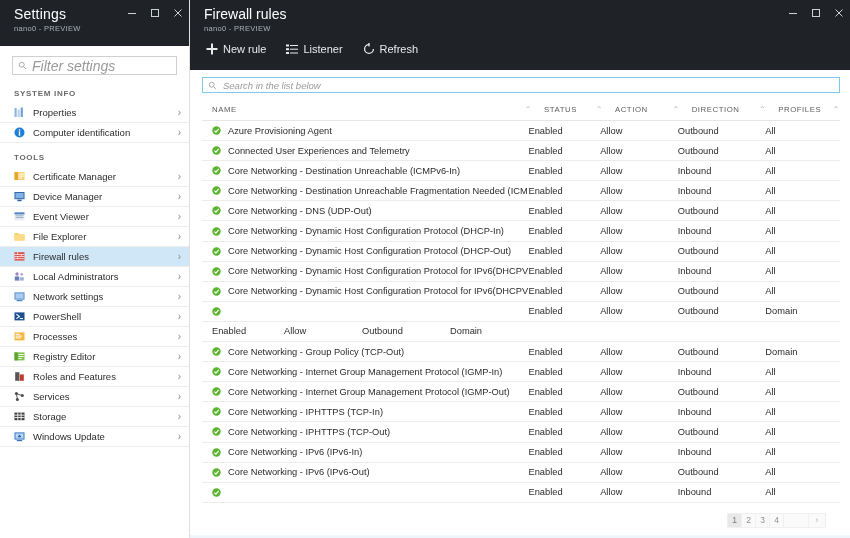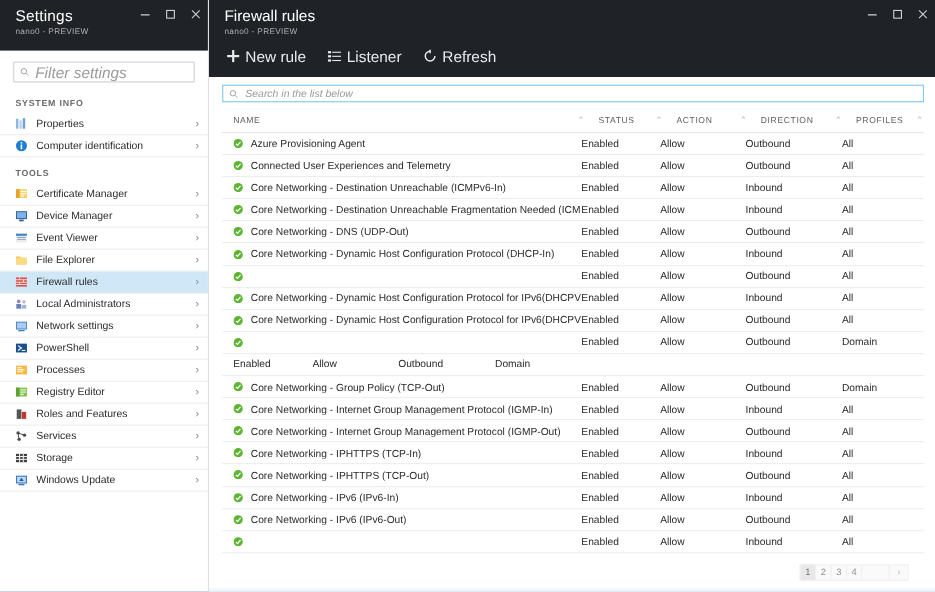--- a/index.html
+++ b/index.html
@@ -64,21 +64,21 @@
   #main-window { flex:1; display:flex; flex-direction:column; background:#fff; min-width:0; }
   .main-titlebar {
     background:#1f2328; height:70px; position:relative;
     padding:6px 0 0 14px; flex:0 0 auto;
   }
   .main-titlebar .tb-title { font-size:14px; color:#fff; line-height:16px; }
   .main-titlebar .tb-sub { font-size:7.5px; color:#a9b0b6; margin-top:2px; letter-spacing:.3px; }
   .cmdbar { display:flex; align-items:center; gap:16px; margin-top:8px; }
   .cmd {
     display:flex; align-items:center; gap:5px; color:#e8eaec;
-    font-size:14px; cursor:default; padding:2px 2px;
+    font-size:11px; cursor:default; padding:2px 2px;
   }
 
   .search-wrap { padding:7px 10px 6px 12px; background:#fff; flex:0 0 auto; }
   .search-box {
     height:16px; border:1px solid #7ec8ea; background:#fff;
     display:flex; align-items:center; padding:0 5px; gap:6px;
   }
   .search-box .ph { color:#9a9a9a; font-size:9.5px; font-style:italic; }
 
   .grid-area { flex:1; display:flex; flex-direction:column; min-height:0; padding:0 10px 0 12px; }
@@ -500,20 +500,21 @@
             <div class="cell c-dir">Inbound</div>
             <div class="cell c-prof">All</div>
             <div class="cell c-more"></div>
           </div>
           <div class="row">
             <div class="cell c-name">
               <svg width="9" height="9" viewBox="0 0 12 12" class="ok-ico">
                 <circle cx="6" cy="6" r="5.6" fill="#5cb531"></circle>
                 <path d="M3.2 6.2 L5.2 8.2 L8.9 3.9" fill="none" stroke="#fff" stroke-width="1.5"></path>
               </svg>
+              <span>Core Networking - Dynamic Host Configuration Protocol (DHCP-Out)</span>
             </div>
             <div class="cell c-status">Enabled</div>
             <div class="cell c-action">Allow</div>
             <div class="cell c-dir">Outbound</div>
             <div class="cell c-prof">All</div>
             <div class="cell c-more"></div>
           </div>
           <div class="row">
             <div class="cell c-name">
               <svg width="9" height="9" viewBox="0 0 12 12" class="ok-ico">

